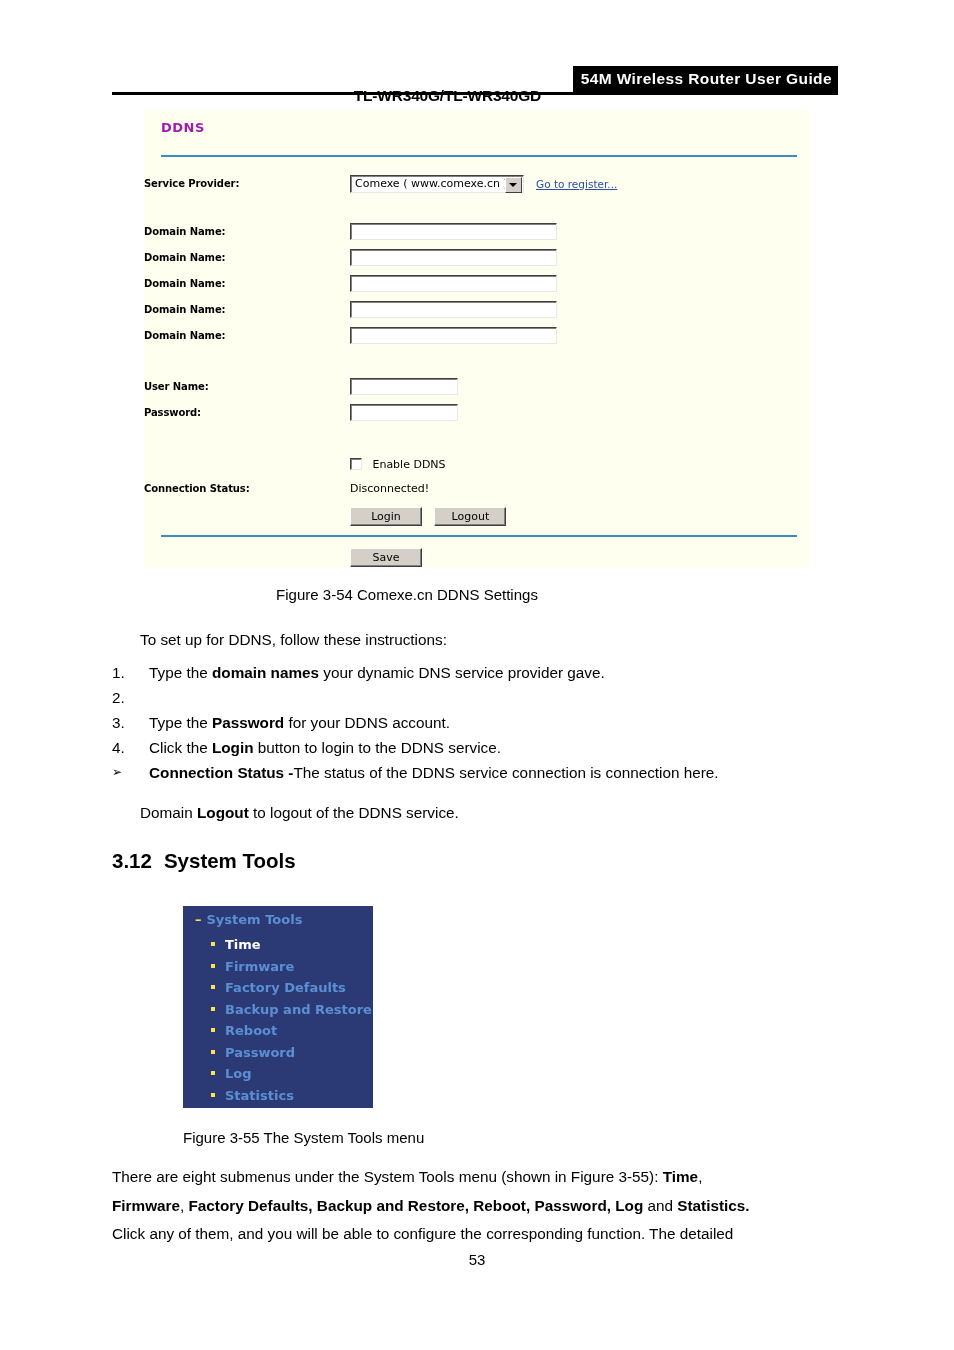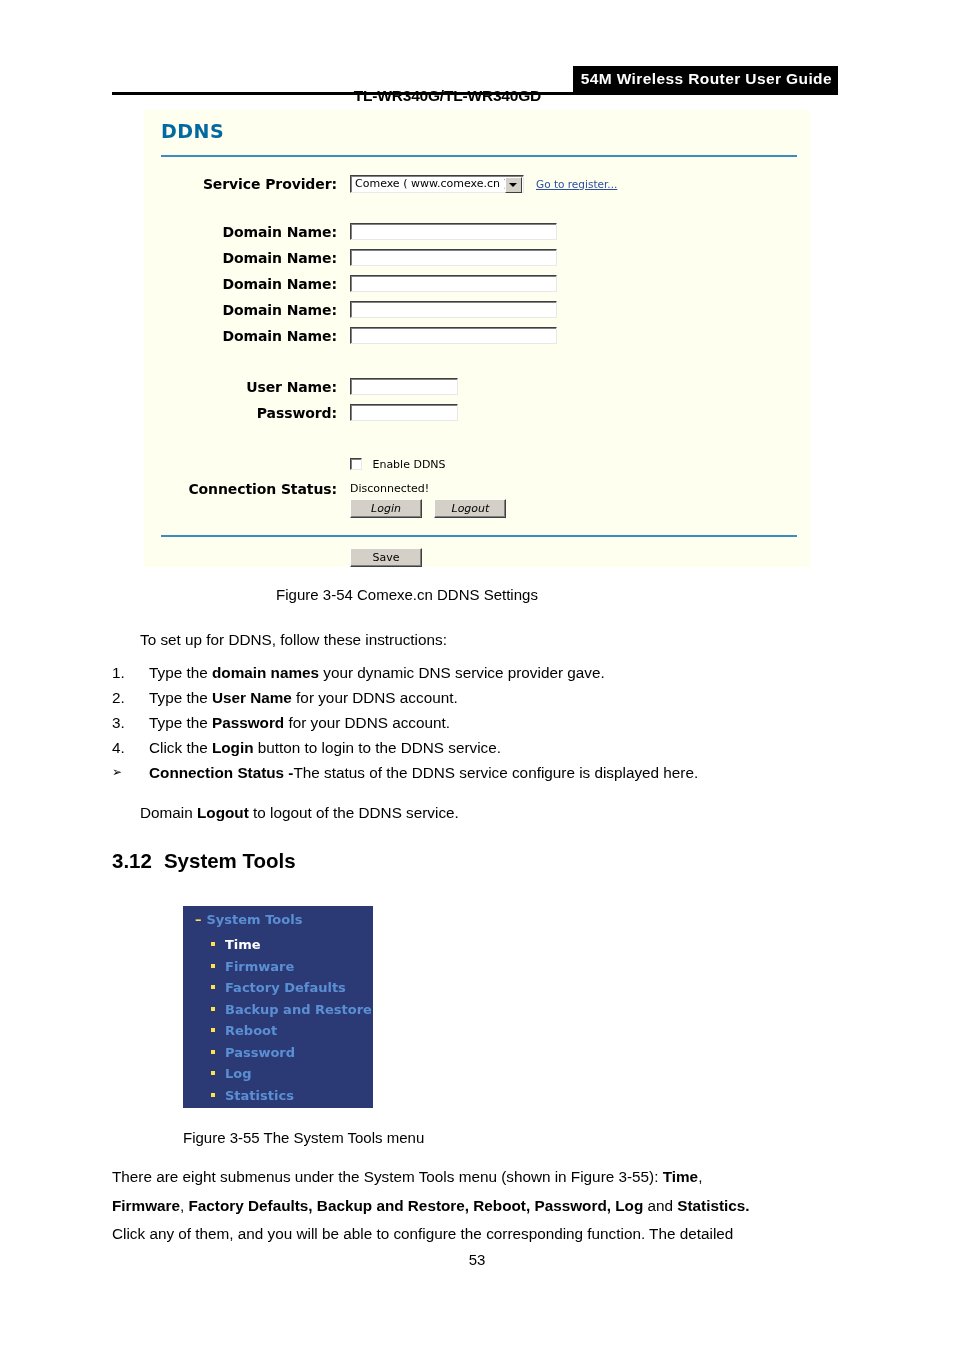--- a/index.html
+++ b/index.html
@@ -66,24 +66,24 @@
     top: 110px;
     width: 666px;
     height: 457px;
     background: #fffff0;
   }
   #ddns-title {
     position: absolute;
     left: 17px;
     top: 10px;
     font-family: "DejaVu Sans", sans-serif;
-    font-size: 19px;
+    font-size: 13px;
     font-weight: bold;
     letter-spacing: 0.5px;
-    color: #0369a1;
+    color: #a21caf;
   }
   .hrule-blue {
     position: absolute;
     left: 17px;
     width: 636px;
     height: 2px;
     background: #3b8dc0;
   }
   #ddns-rule-top { top: 45px; }
   #ddns-rule-bottom { top: 425px; }
@@ -91,23 +91,23 @@
   .frow {
     position: absolute;
     left: 0;
     width: 100%;
     height: 20px;
   }
   .flabel {
     position: absolute;
     left: 0px;
     width: 193px;
-    text-align: right;
-    font-family: "DejaVu Sans", sans-serif;
-    font-size: 14px;
+    text-align: left;
+    font-family: "DejaVu Sans", sans-serif;
+    font-size: 10px;
     font-weight: bold;
     color: #000000;
     line-height: 18px;
     letter-spacing: -0.1px;
   }
   .fvalue {
     position: absolute;
     left: 206px;
   }
 
@@ -432,21 +432,21 @@
       <span class="wcheckbox"></span>
       <span class="plain-text" style="margin-left:6px;">Enable DDNS</span>
     </div>
   </div>
 
   <div class="frow" style="top:370px;">
     <div class="flabel">Connection Status:</div>
     <div class="fvalue plain-text" style="line-height:18px;">Disconnected!</div>
   </div>
 
-  <div class="frow" style="top:388px;font-style:italic;">
+  <div class="frow" style="top:396px;">
     <div class="fvalue">
       <span class="wbutton w-md">Login</span>
       <span class="wbutton w-md" style="margin-left:8px;">Logout</span>
     </div>
   </div>
 
   <div class="hrule-blue" id="ddns-rule-bottom"></div>
 
   <div class="frow" style="top:437px;">
     <div class="fvalue">
@@ -459,33 +459,32 @@
 
 <div class="body-text" id="intro-line">To set up for DDNS, follow these instructions:</div>
 
 <div id="steps-list">
   <div class="step-row">
     <span class="step-marker">1.</span>
     <span class="step-body"><span>Type the </span><b>domain names</b><span> your dynamic DNS service provider gave.</span></span>
   </div>
   <div class="step-row">
     <span class="step-marker">2.</span>
-    <span class="step-body"><span>Type the </span><b>User Name</b><span> for your DDNS account.</span></span>
   </div>
   <div class="step-row">
     <span class="step-marker">3.</span>
     <span class="step-body"><span>Type the </span><b>Password</b><span> for your DDNS account.</span></span>
   </div>
   <div class="step-row">
     <span class="step-marker">4.</span>
     <span class="step-body"><span>Click the </span><b>Login</b><span> button to login to the DDNS service.</span></span>
   </div>
   <div class="step-row">
     <span class="step-marker arrow">➢</span>
-    <span class="step-body"><span></span><b>Connection Status -</b><span>The status of the DDNS service configure is displayed here.</span></span>
+    <span class="step-body"><span></span><b>Connection Status -</b><span>The status of the DDNS service connection is connection here.</span></span>
   </div>
 </div>
 
 <div class="body-text" id="logout-line"><span>Domain </span><b>Logout</b><span> to logout of the DDNS service.</span></div>
 
 <div id="section-heading"><span class="num">3.12</span><span>System Tools</span></div>
 
 <div id="systools-menu">
   <div id="systools-root"><span class="minus">–</span><span>System Tools</span></div>
   <div id="systools-items">

